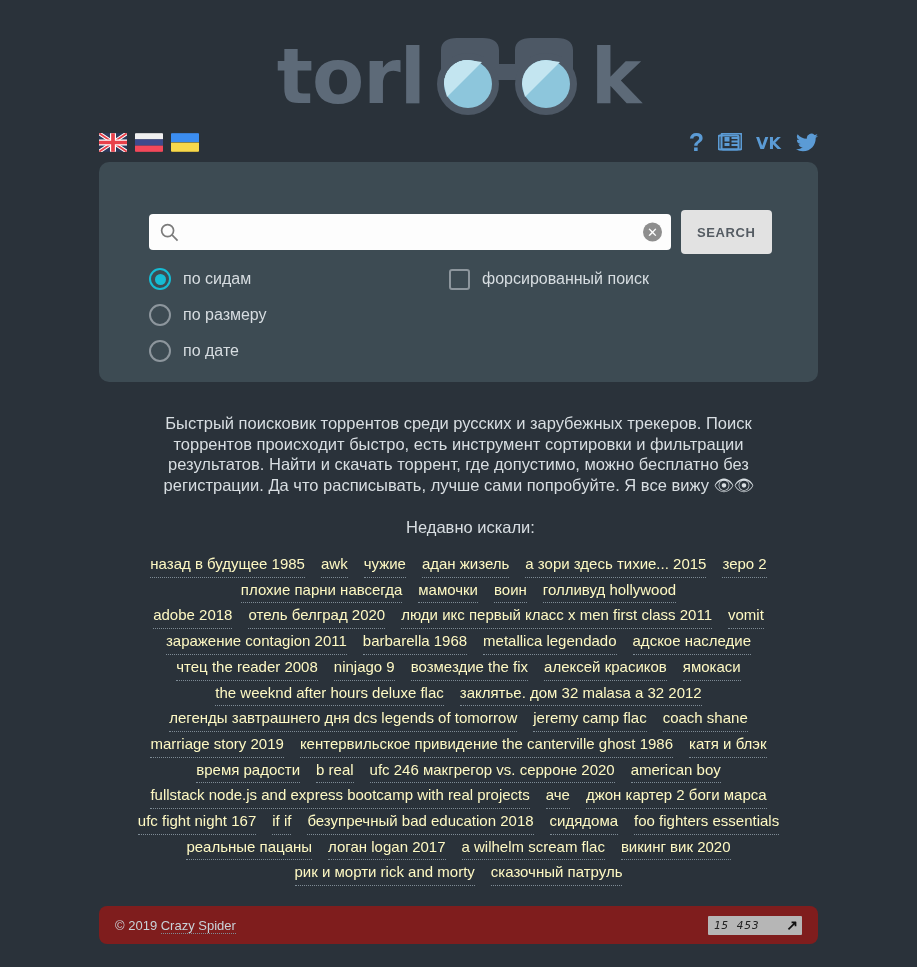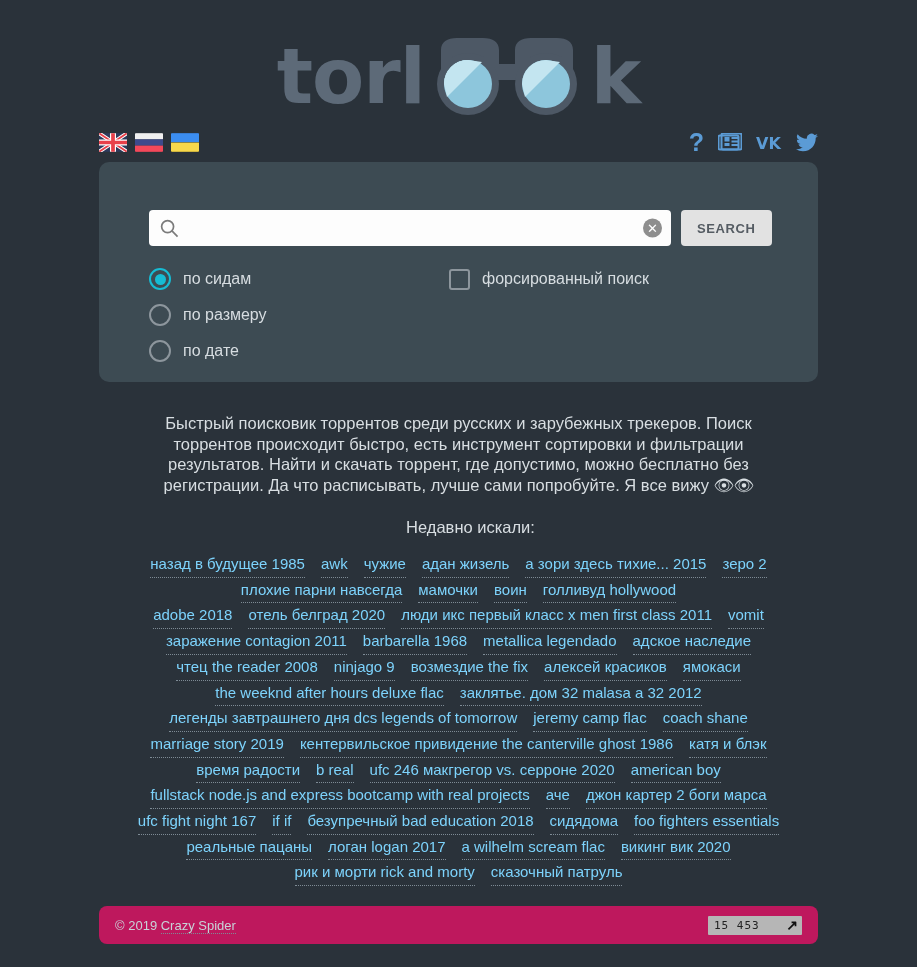--- a/index.html
+++ b/index.html
@@ -61,21 +61,21 @@
     position: absolute; right: 9px; top: 50%; transform: translateY(-50%);
     width: 19px; height: 19px; border-radius: 50%;
     background: #8e8e8e; display: flex; align-items: center; justify-content: center;
     cursor: pointer; border: none; padding: 0;
   }
   .clear-btn span {
     color: #fff; font-size: 13px; line-height: 1; font-weight: bold;
     font-family: "DejaVu Sans", sans-serif; margin-top: -1px;
   }
   .search-btn {
-    height: 36px; padding: 0 16px; border: none; border-radius: 4px;
+    height: 44px; padding: 0 16px; border: none; border-radius: 4px;
     background: #e2e2e2; color: #555c63; font-size: 13px; font-weight: bold;
     letter-spacing: 0.6px; cursor: pointer;
     font-family: "Liberation Sans", sans-serif;
   }
 
   .opts { position: absolute; left: 50px; top: 102px; width: 620px; }
   .opt-cols { display: flex; }
   .col-left { width: 300px; }
   .opt {
     display: flex; align-items: center; gap: 12px; height: 30px; cursor: pointer;
@@ -109,46 +109,47 @@
     text-align: center; color: #d8dee2; font-size: 16.5px; padding-left: 24px;
   }
   .tags {
     position: absolute; left: 113px; top: 552px; width: 691px;
   }
   .tag-row {
     display: flex; justify-content: center; flex-wrap: nowrap;
     gap: 0; margin-bottom: 0;
   }
   .tag {
-    color: #7dd3fc; font-size: 15px; line-height: 24.7px;
+    color: #fef9c3; font-size: 15px; line-height: 24.7px;
     border-bottom: 1px dotted #7e8b95;
     text-decoration: none; cursor: pointer;
     margin: 0 8px; white-space: nowrap;
   }
 
   
   .footer {
     position: absolute; left: 99px; top: 906px; width: 719px; height: 38px;
-    background: #be185d; border-radius: 8px;
+    background: #7f1d1d; border-radius: 8px;
     display: flex; align-items: center; justify-content: space-between;
     padding: 0 16px;
   }
   .copy { color: #c9d2d8; font-size: 13px; }
   .copy a {
     color: #c9d2d8; text-decoration: none;
     border-bottom: 1px dotted #7e8b95;
   }
   .counter {
     background: #b6b6b6; height: 19px; min-width: 94px;
     display: flex; align-items: center; justify-content: space-between;
     padding: 0 4px 0 6px; border-radius: 1px;
   }
   .counter-num {
     color: #222; font-size: 11px; letter-spacing: 1px;
     font-family: "DejaVu Sans Mono", monospace;
+    font-style: italic;
   }
   .counter-arrow { color: #111; font-size: 14px; line-height: 1; font-weight: bold; }
 </style>
 </head>
 <body>
 
 <div class="page">
 
   <div class="logo-wrap">
     <div class="logo">

